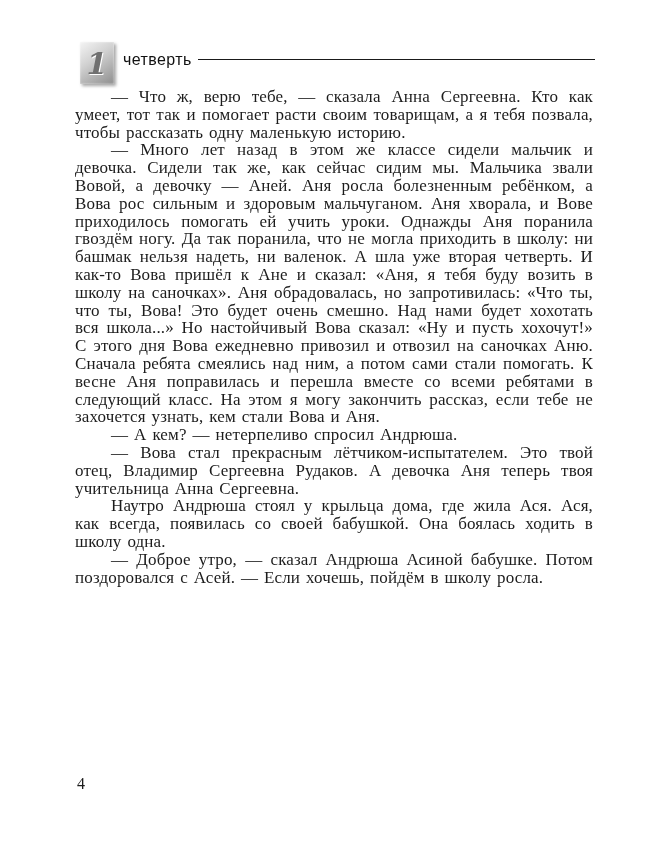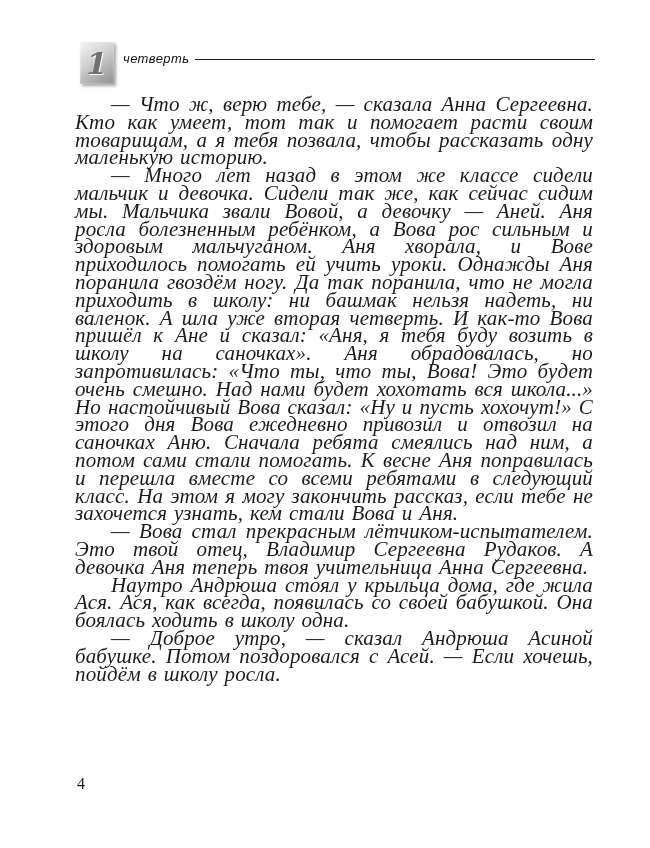--- a/index.html
+++ b/index.html
@@ -36,45 +36,43 @@
     font-family: "DejaVu Serif", serif;
     font-style: italic;
     font-weight: bold;
     font-size: 30px;
     color: #707070;
     text-shadow: 1px 1px 0 #ffffff;
     flex: 0 0 auto;
   }
   .chapter-label {
     font-family: "Liberation Sans", sans-serif;
-    font-size: 13px;
+    font-size: 16px;
     letter-spacing: 0.4px;
     color: #111111;
     margin: 9px 0 8px 9px;
     flex: 0 0 auto;
-    font-style: italic;
   }
   .header-rule {
     flex: 1 1 auto;
     height: 0;
     border-top: 1.4px solid #1a1a1a;
     margin: 17px 0 0 6px;
   }
   
   .body-text {
     position: absolute;
-    top: 96px;
+    top: 88px;
     left: 75px;
     width: 518px;
-    font-size: 21px;
+    font-size: 17px;
     line-height: 17.8px;
     text-align: justify;
     letter-spacing: 0.15px;
     word-spacing: 1.5px;
-    font-style: italic;
   }
   .body-text p {
     margin: 0;
     padding: 0;
     text-indent: 36px;
   }
   
   .page-number {
     position: absolute;
     left: 77px;
@@ -90,20 +88,21 @@
 
   <div class="chapter-header">
     <div class="chapter-badge">1</div>
     <div class="chapter-label">четверть</div>
     <div class="header-rule"></div>
   </div>
 
   <div class="body-text">
     <p>— Что ж, верю тебе, — сказала Анна Сергеевна. Кто как умеет, тот так и помогает расти своим товарищам, а я тебя позвала, чтобы рассказать одну маленькую историю.</p>
     <p>— Много лет назад в этом же классе сидели мальчик и девочка. Сидели так же, как сейчас сидим мы. Мальчика звали Вовой, а девочку — Аней. Аня росла болезненным ребёнком, а Вова рос сильным и здоровым мальчуганом. Аня хворала, и Вове приходилось помогать ей учить уроки. Однажды Аня поранила гвоздём ногу. Да так поранила, что не могла приходить в школу: ни башмак нельзя надеть, ни валенок. А шла уже вторая четверть. И как-то Вова пришёл к Ане и сказал: «Аня, я тебя буду возить в школу на саночках». Аня обрадовалась, но запротивилась: «Что ты, что ты, Вова! Это будет очень смешно. Над нами будет хохотать вся школа...» Но настойчивый Вова сказал: «Ну и пусть хохочут!» С этого дня Вова ежедневно привозил и отвозил на саночках Аню. Сначала ребята смеялись над ним, а потом сами стали помогать. К весне Аня поправилась и перешла вместе со всеми ребятами в следующий класс. На этом я могу закончить рассказ, если тебе не захочется узнать, кем стали Вова и Аня.</p>
+    <p>— А кем? — нетерпеливо спросил Андрюша.</p>
     <p>— Вова стал прекрасным лётчиком-испытателем. Это твой отец, Владимир Сергеевна Рудаков. А девочка Аня теперь твоя учительница Анна Сергеевна.</p>
     <p>Наутро Андрюша стоял у крыльца дома, где жила Ася. Ася, как всегда, появилась со своей бабушкой. Она боялась ходить в школу одна.</p>
     <p>— Доброе утро, — сказал Андрюша Асиной бабушке. Потом поздоровался с Асей. — Если хочешь, пойдём в школу росла.</p>
   </div>
 
   <div class="page-number">4</div>
 
 </div>
 
 </body></html>

